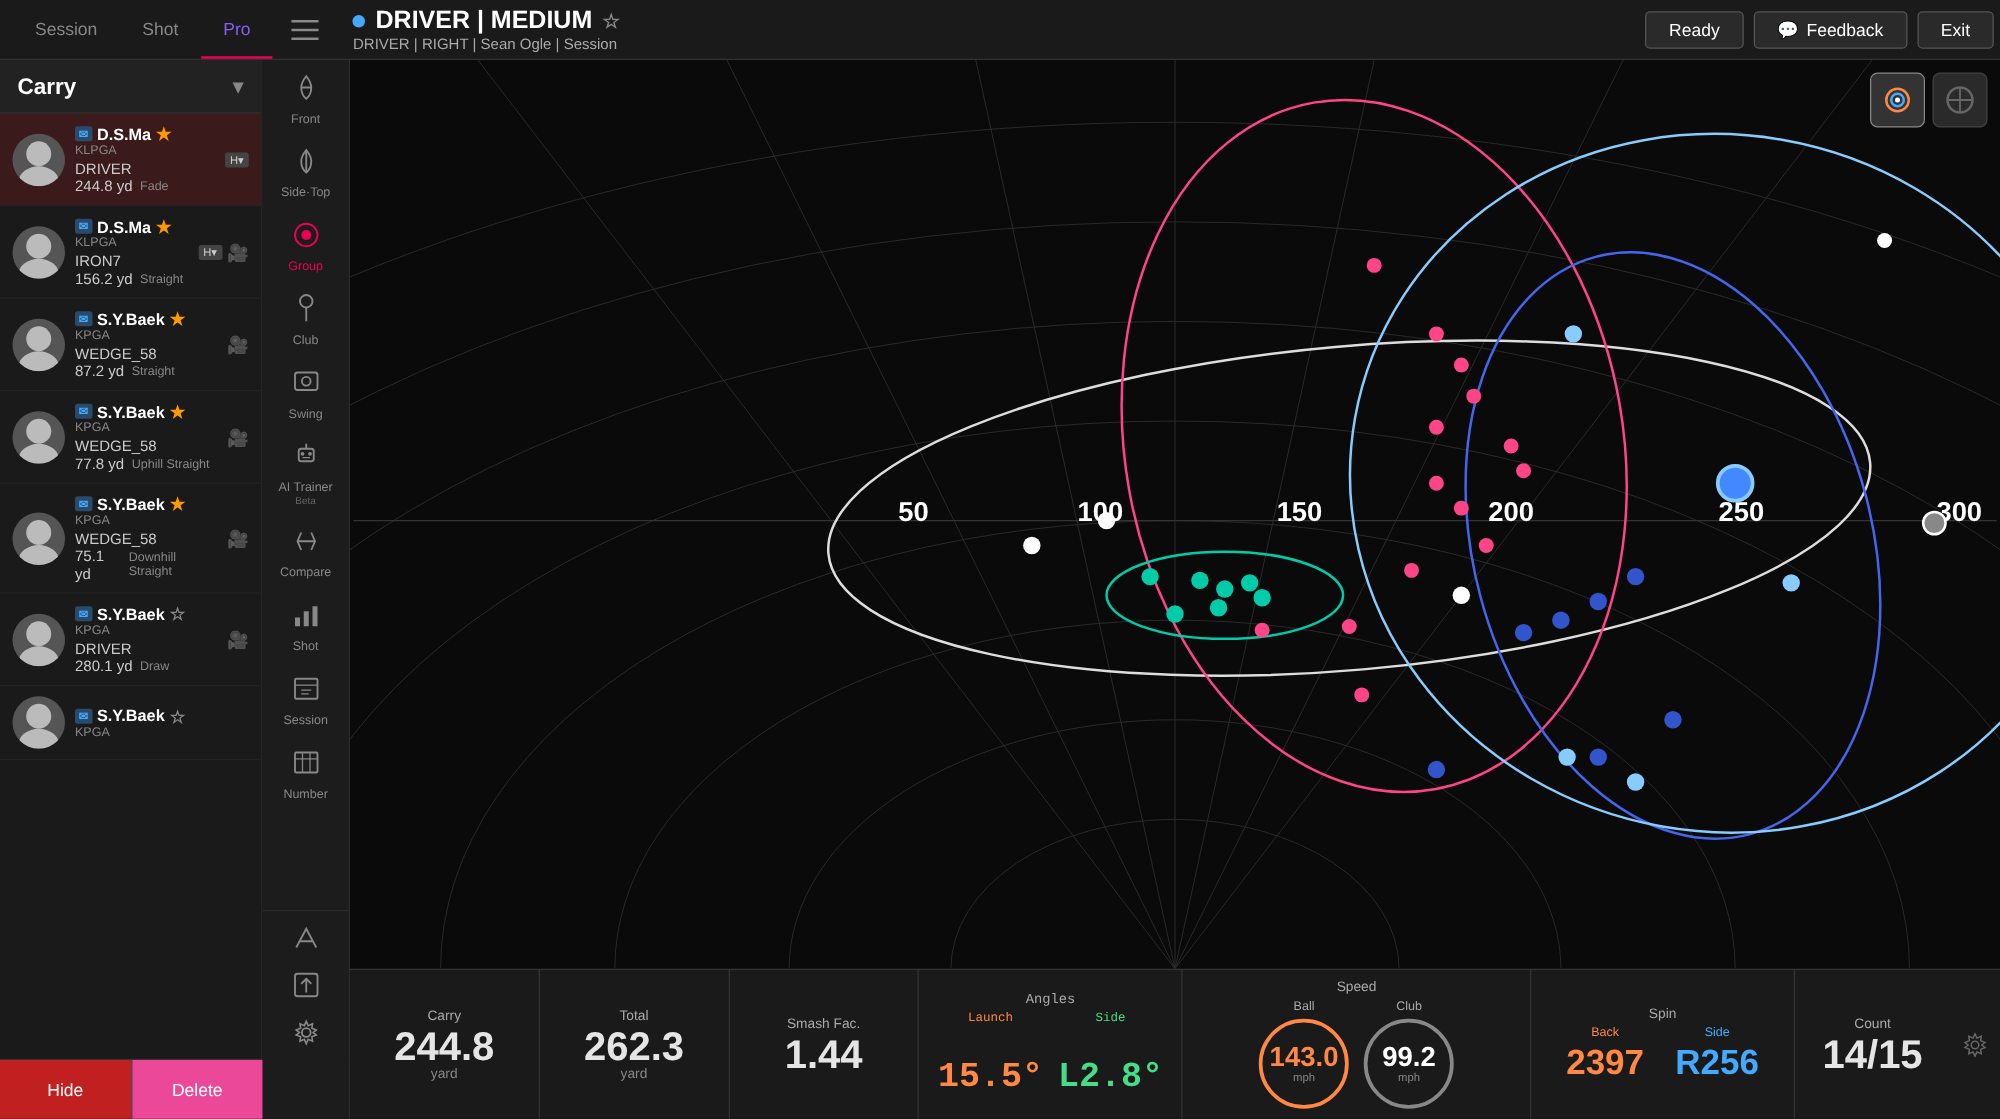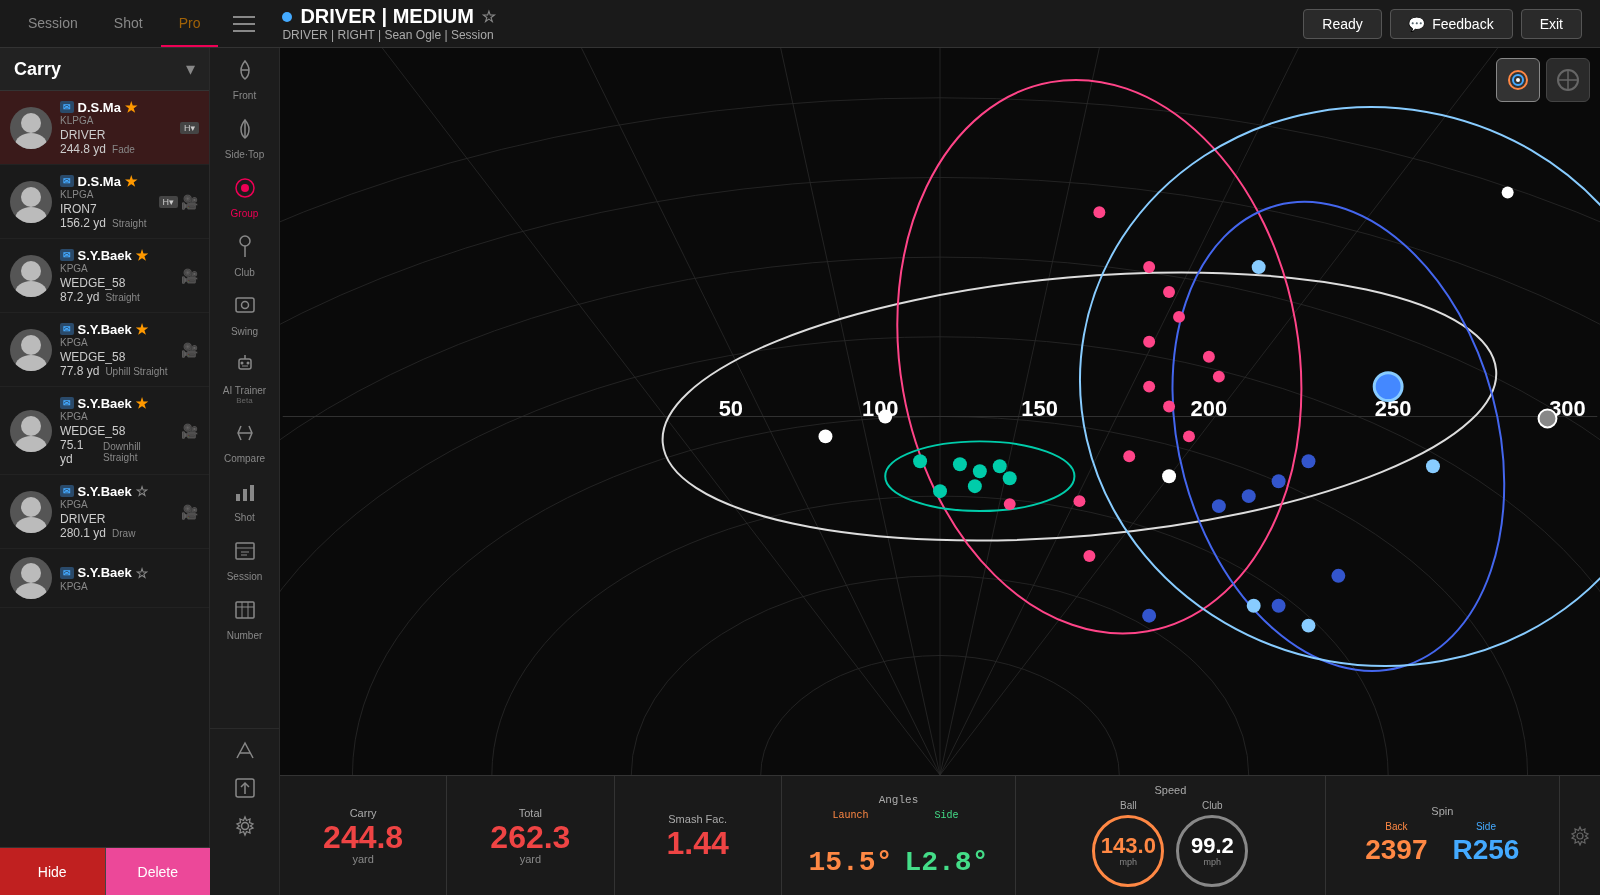--- a/index.html
+++ b/index.html
@@ -9,27 +9,27 @@
     .header {
       position: absolute; top: 0; left: 0; right: 0; height: 48px;
       background: #1a1a1a; display: flex; align-items: center;
       border-bottom: 1px solid #333; z-index: 10;
     }
     .header-tabs { display: flex; align-items: center; height: 100%; padding-left: 10px; }
     .header-tab {
       padding: 0 18px; height: 100%; display: flex; align-items: center;
       font-size: 14px; color: #888; cursor: pointer; border-bottom: 2px solid transparent;
     }
-    .header-tab.active { color: #a16207; border-bottom: 2px solid #e05; }
+    .header-tab.active { color: #8b5cf6; border-bottom: 2px solid #e05; }
     .header-menu-icon { width: 36px; height: 48px; display: flex; align-items: center; justify-content: center; margin-left: 8px; }
     .header-title-area { flex: 1; padding-left: 20px; }
     .header-title { font-size: 20px; font-weight: bold; color: #fff; display: flex; align-items: center; gap: 8px; }
     .header-title .dot { width: 10px; height: 10px; background: #4af; border-radius: 50%; }
     .header-subtitle { font-size: 12px; color: #aaa; }
-    .header-actions { display: flex; align-items: center; gap: 8px; padding-right: 18px; }
+    .header-actions { display: flex; align-items: center; gap: 8px; padding-right: 5px; }
     .btn-ready { background: #2a2a2a; border: 1px solid #555; color: #fff; padding: 6px 18px; border-radius: 4px; font-size: 14px; cursor: pointer; }
     .btn-feedback { background: #2a2a2a; border: 1px solid #555; color: #fff; padding: 6px 18px; border-radius: 4px; font-size: 14px; cursor: pointer; display: flex; align-items: center; gap: 6px; }
     .btn-exit { background: #2a2a2a; border: 1px solid #555; color: #fff; padding: 6px 18px; border-radius: 4px; font-size: 14px; cursor: pointer; }
     .star { color: #f90; font-size: 14px; }
 
     
     .left-panel {
       position: absolute; top: 48px; left: 0; width: 210px; bottom: 0;
       background: #1a1a1a; border-right: 1px solid #2a2a2a; overflow-y: auto;
     }
@@ -87,21 +87,21 @@
     .stats-bar {
       position: absolute; bottom: 0; left: 280px; right: 0; height: 120px;
       background: #1a1a1a; border-top: 1px solid #333;
       display: flex; align-items: stretch;
     }
     .stat-group {
       flex: 1; border-right: 1px solid #333; display: flex; flex-direction: column;
       align-items: center; justify-content: center; padding: 6px 8px;
     }
     .stat-label { font-size: 11px; color: #aaa; margin-bottom: 2px; text-align: center; }
-    .stat-value { font-size: 32px; font-weight: bold; color: #ef4444; line-height: 1; text-align: right; }
+    .stat-value { font-size: 32px; font-weight: bold; color: #e5e5e5; line-height: 1; text-align: right; }
     .stat-unit { font-size: 11px; color: #888; text-align: center; }
     .angles-group { flex: 1.5; border-right: 1px solid #333; display: flex; flex-direction: column; align-items: center; justify-content: center; padding: 6px 4px; font-family: Liberation Mono, monospace; }
     .angles-title { font-size: 11px; color: #aaa; margin-bottom: 4px; }
     .angles-row { display: flex; gap: 12px; }
     .angle-col { display: flex; flex-direction: column; align-items: center; }
     .angle-color-label { font-size: 10px; margin-bottom: 2px; }
     .angle-val { font-size: 28px; font-weight: bold; margin-top: 24px; }
     .angle-val.orange { color: #f84; }
     .angle-val.green { color: #4d8; }
     .speed-group { flex: 2; border-right: 1px solid #333; display: flex; flex-direction: column; align-items: center; justify-content: center; padding: 6px 4px; }
@@ -660,20 +660,24 @@
       <div class="spin-col">
         <div class="spin-col-label" style="color:#f84;">Back</div>
         <div class="spin-val orange">2397</div>
       </div>
       <div class="spin-col">
         <div class="spin-col-label" style="color:#4af;">Side</div>
         <div class="spin-val green">R256</div>
       </div>
     </div>
   </div>
+  <div class="count-group">
+    <div class="stat-label">Count</div>
+    <div class="stat-value">14/15</div>
+  </div>
   <div style="width:40px;display:flex;align-items:center;justify-content:center;">
     <svg width="20" height="20" viewBox="0 0 20 20">
         <path d="M10 1 L11.5 4.5 L15 3 L14.5 6.5 L18 8 L15.5 10 L18 12 L14.5 13.5 L15 17 L11.5 15.5 L10 19 L8.5 15.5 L5 17 L5.5 13.5 L2 12 L4.5 10 L2 8 L5.5 6.5 L5 3 L8.5 4.5 Z" fill="none" stroke="#666" stroke-width="1.2"></path>
         <circle cx="10" cy="10" r="3" fill="none" stroke="#666" stroke-width="1.2"></circle>
       </svg>
   </div>
 </div>
 
 <div class="bottom-buttons">
   <button class="btn-hide">Hide</button>

